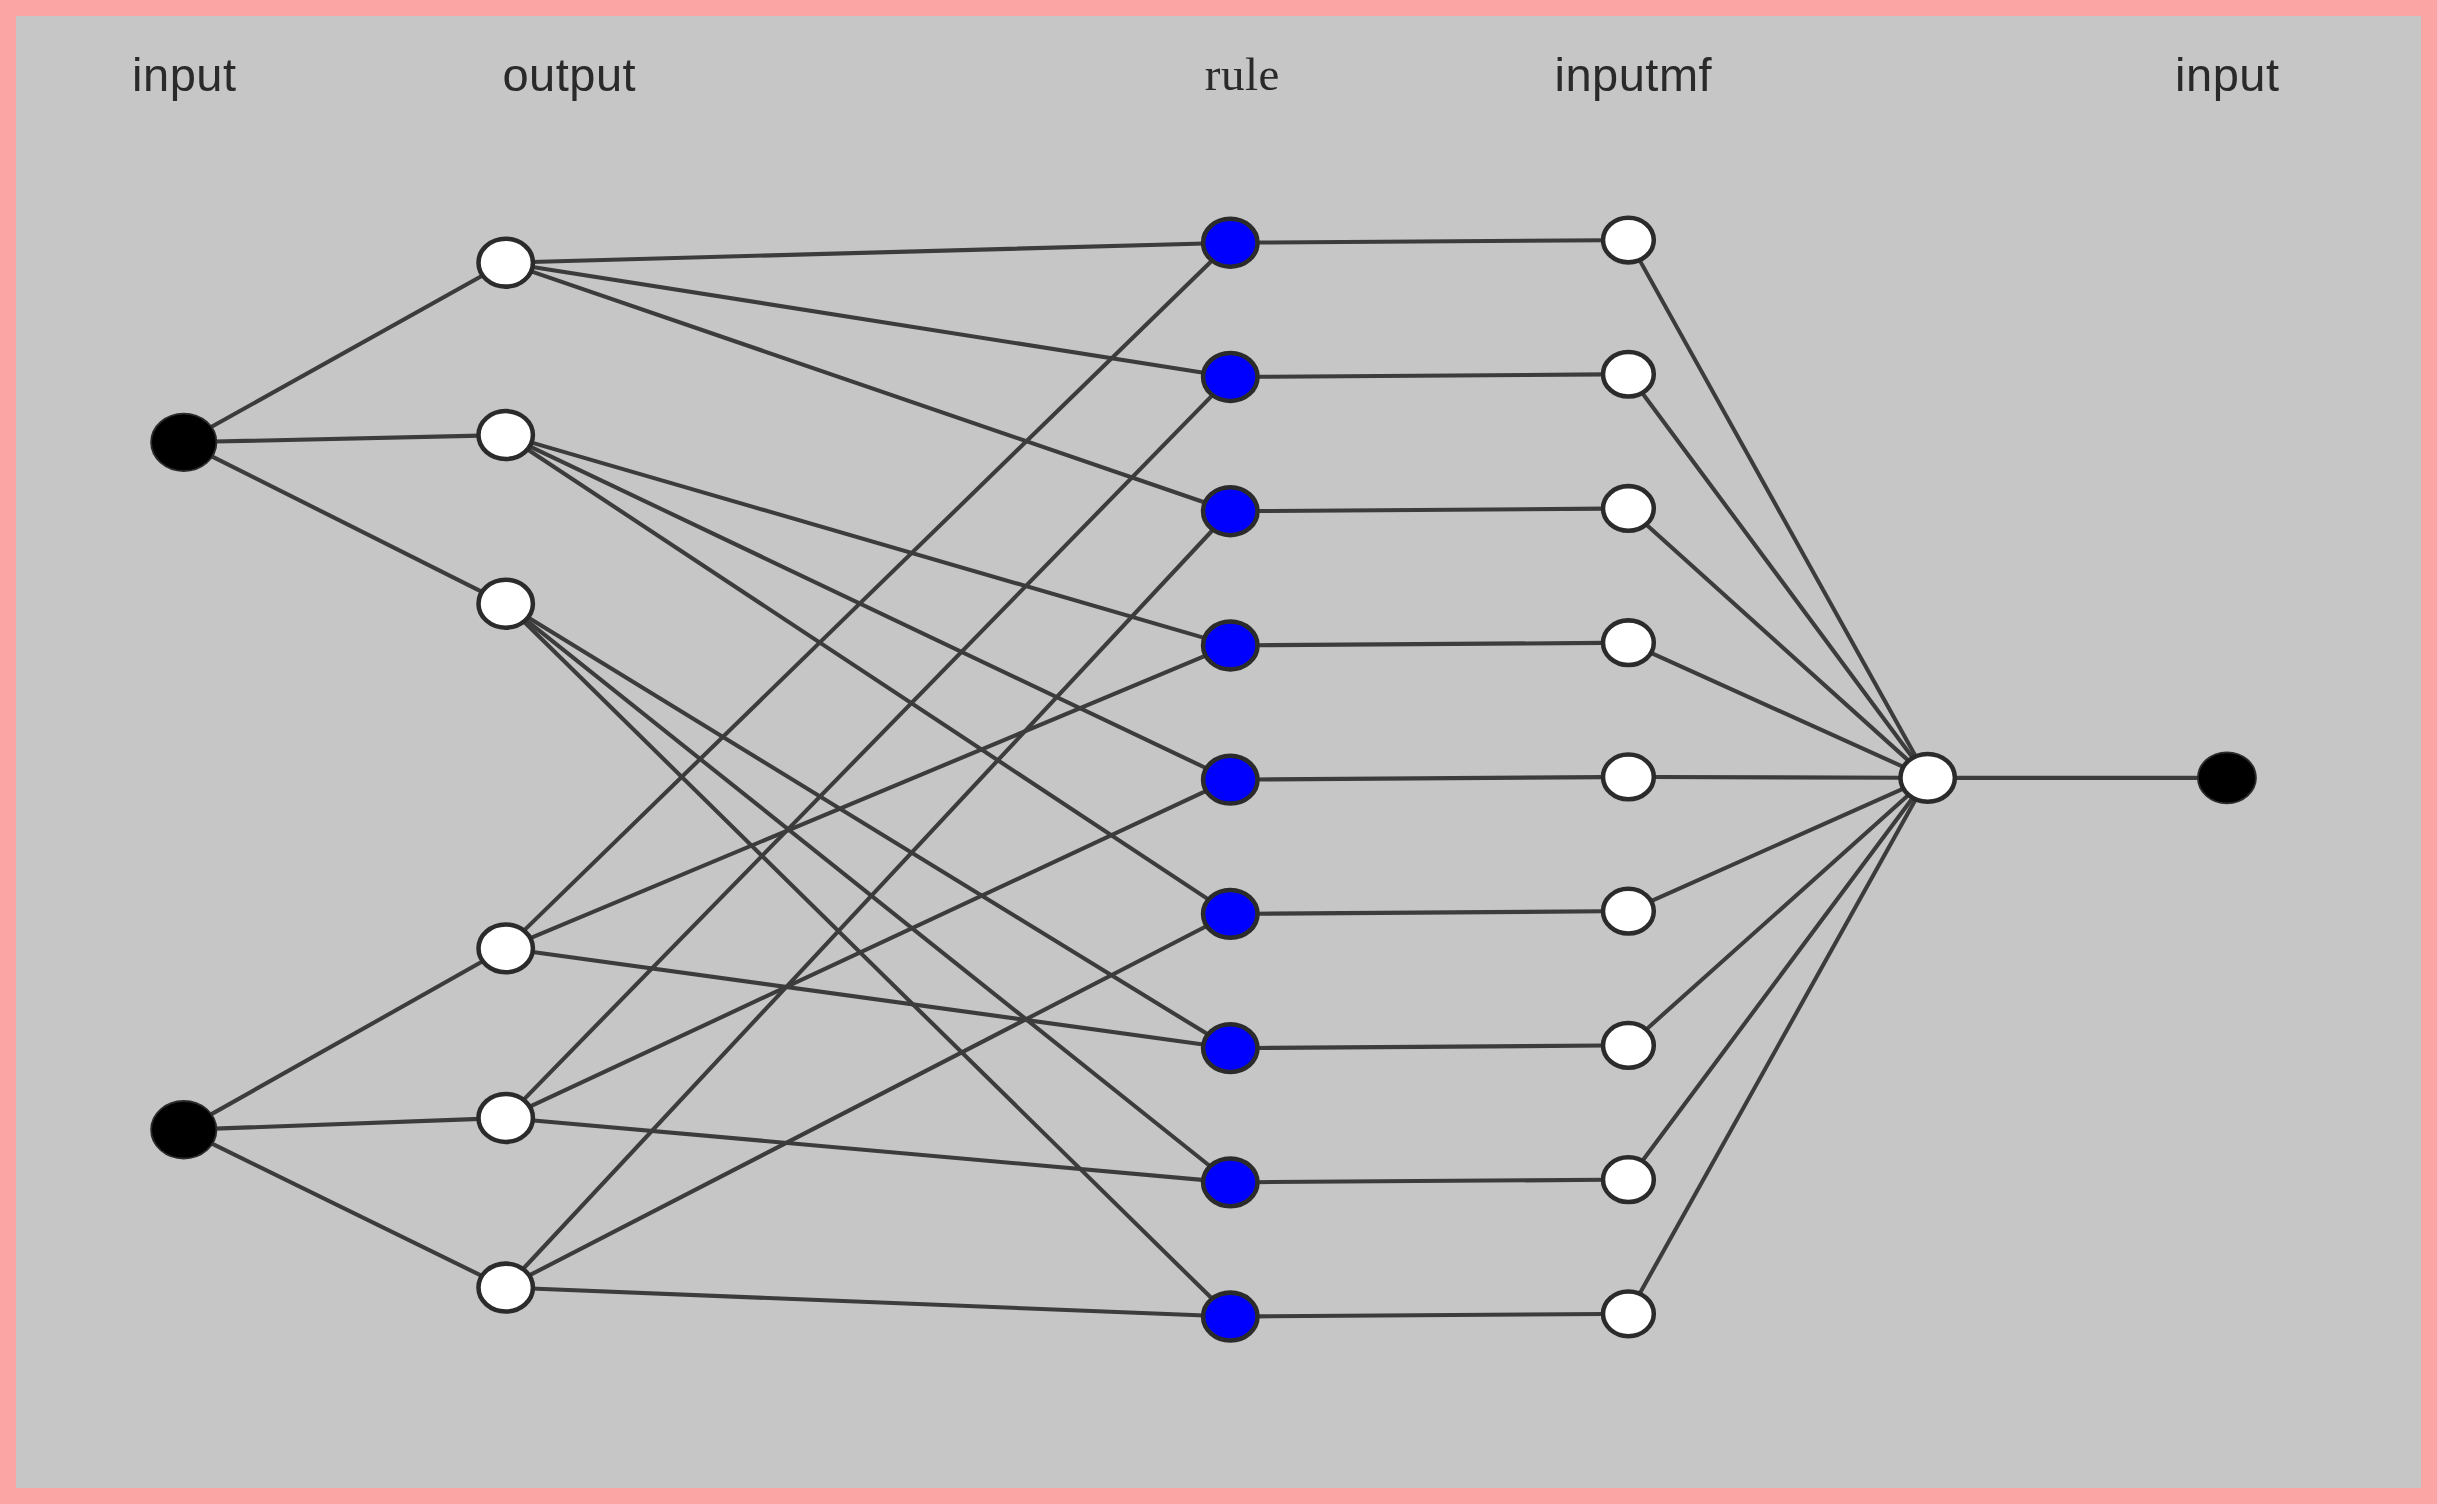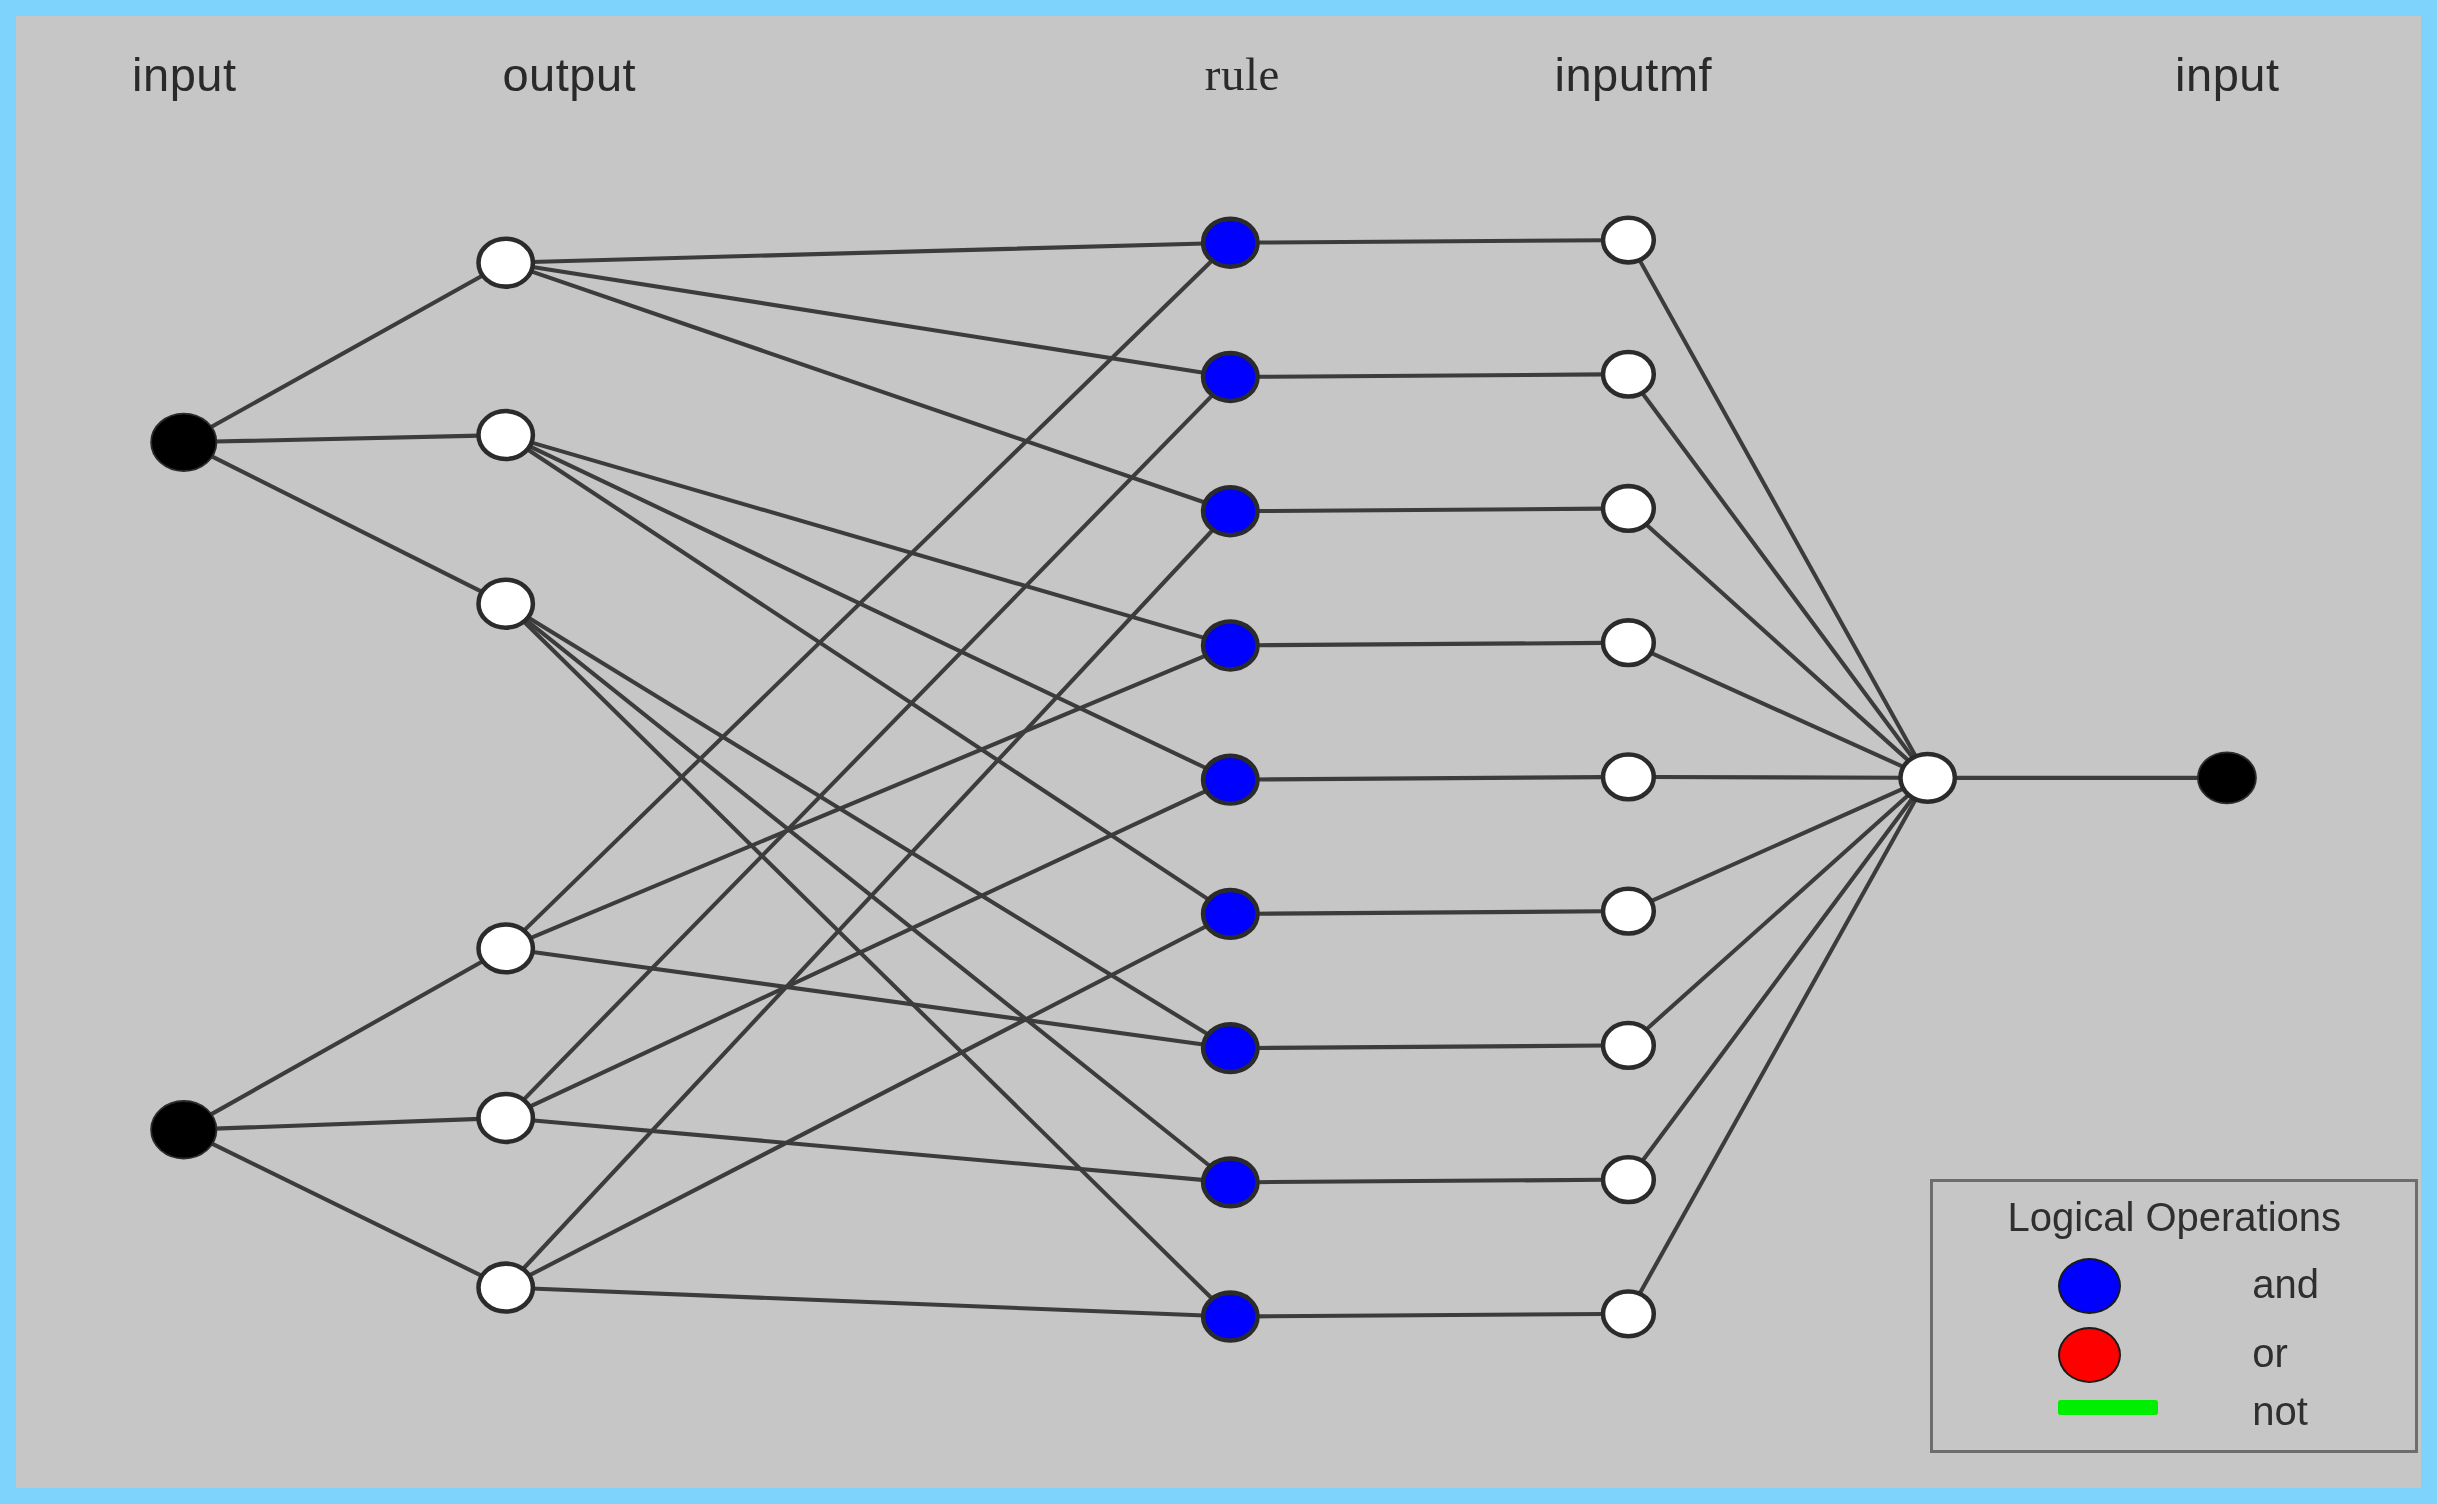--- a/index.html
+++ b/index.html
@@ -8,21 +8,21 @@
     padding: 0;
     background: #ffffff;
   }
   body {
     font-family: "Liberation Sans", sans-serif;
   }
   #canvas {
     position: relative;
     width: 2438px;
     height: 1505px;
-    background: #7dd3fc;
+    background: #fca5a5;
     overflow: hidden;
   }
   #plot {
     position: absolute;
     left: 16.3px;
     top: 16.3px;
     width: 2405px;
     height: 1472px;
     background: #c6c6c6;
   }
@@ -172,34 +172,16 @@
           <ellipse cx="2438" cy="840" rx="32" ry="28.16" fill="#000000" stroke="#2b2b2b" stroke-width="2"></ellipse>
         </g>
     </svg>
 
     <div class="col-label" style="left:168px;  top:31px;">input</div>
     <div class="col-label" style="left:553px;  top:31px;">output</div>
     <div class="col-label" style="left:1226px; top:31px;font-family:Liberation Serif, serif;">rule</div>
     <div class="col-label" style="left:1617px; top:31px;">inputmf</div>
     <div class="col-label" style="left:2211px; top:31px;">input</div>
 
-    <div id="legend">
-      <div id="legend-title">Logical Operations</div>
-
-      <div class="legend-swatch" style="top:76px;">
-        <div class="legend-dot" id="sw-and" style="background: rgb(0, 0, 255);"></div>
-      </div>
-      <div class="legend-text" style="top:80px;">and</div>
-
-      <div class="legend-swatch" style="top:145px;">
-        <div class="legend-dot" id="sw-or" style="background: rgb(255, 0, 0);"></div>
-      </div>
-      <div class="legend-text" style="top:149px;">or</div>
-
-      <div class="legend-swatch" style="top:218px;">
-        <div class="legend-line" id="sw-not" style="background: rgb(0, 238, 0);"></div>
-      </div>
-      <div class="legend-text" style="top:207px;">not</div>
-    </div>
 
   </div>
 </div>
 
 
 </body></html>

